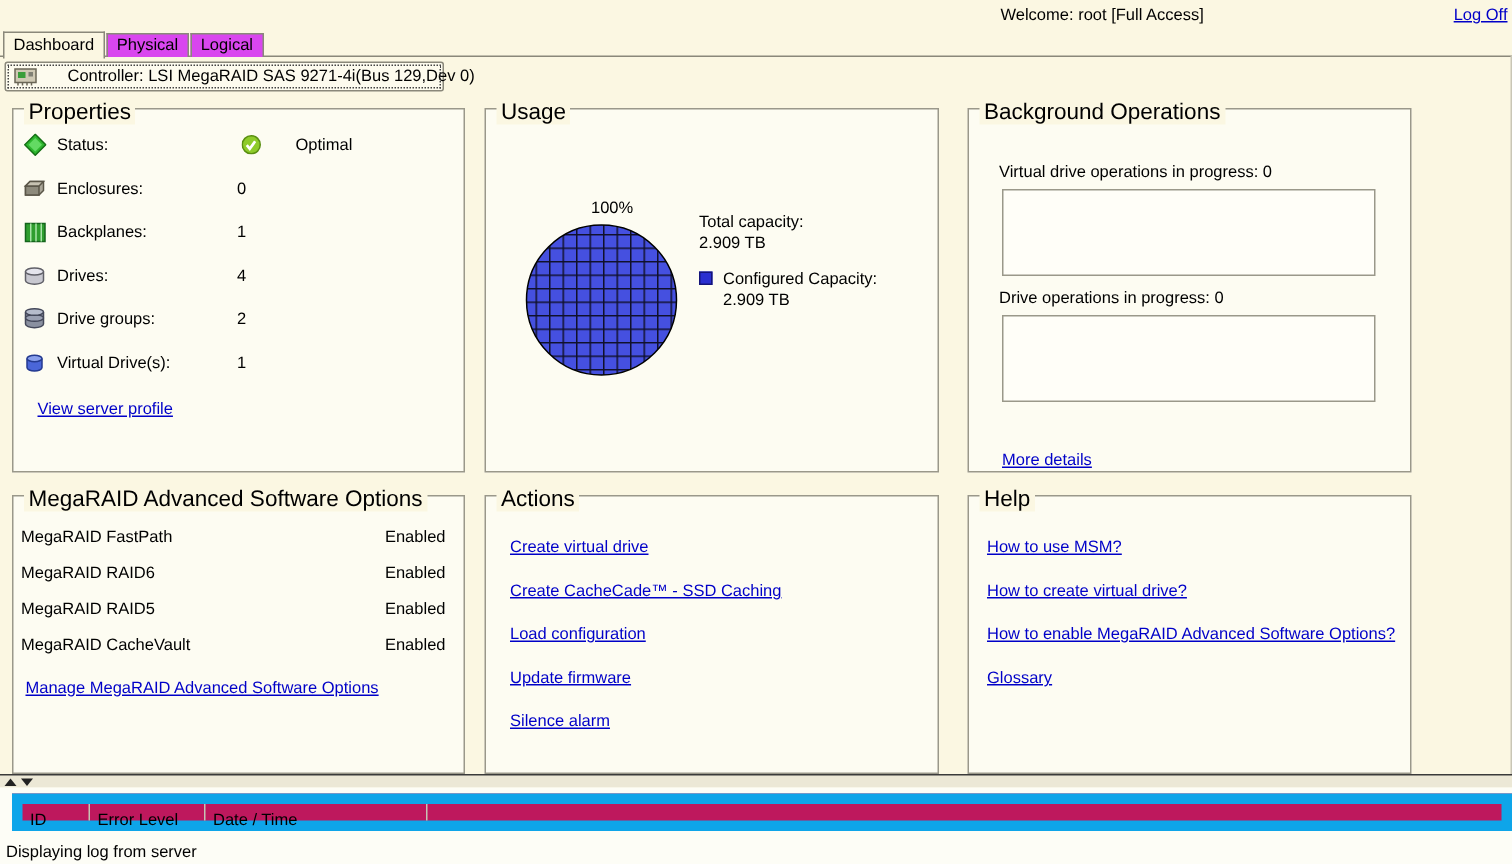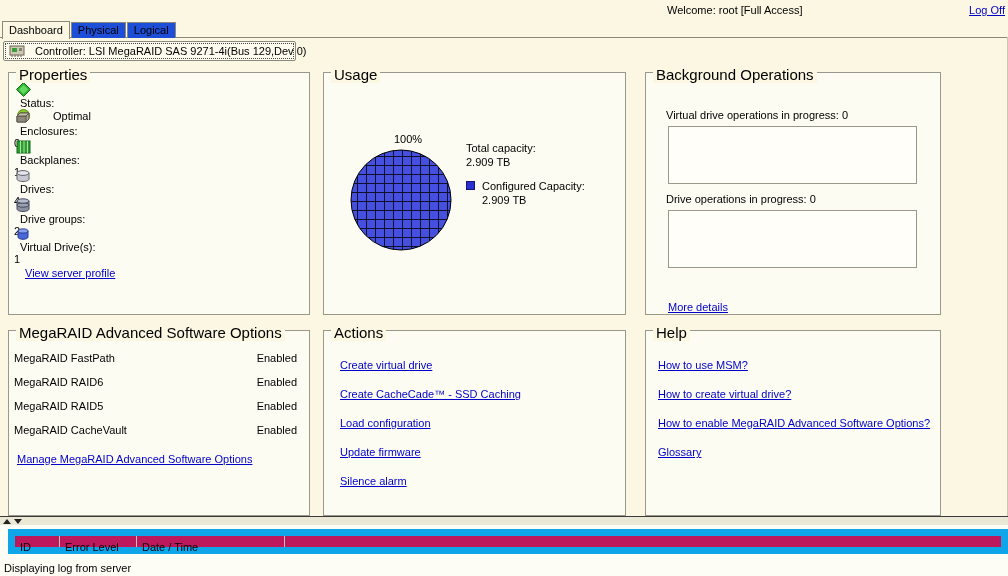--- a/index.html
+++ b/index.html
@@ -17,51 +17,51 @@
   
   #titlebar { position:absolute; top:0; left:0; width:1008px; height:20px; }
   #welcome { position:absolute; left:667px; top:4px; }
   #logoff { position:absolute; right:3px; top:4px; }
 
   
   #tabs { position:absolute; left:2px; top:20px; height:18px; display:flex; align-items:flex-end; z-index:3; }
   .tab {
     height:16px; line-height:15px; padding:0 6px; margin-right:1px;
     border:1px solid #8a887a; border-bottom:none;
-    background:#1d4ed8; cursor:pointer; white-space:nowrap;
+    background:#d946ef; cursor:pointer; white-space:nowrap;
   }
   .tab.active { height:18px; line-height:17px; background:#fbf7e2; position:relative; top:1px; }
   #pane-top-line { position:absolute; left:0; top:37px; width:1008px; height:1px; background:#8a887a; }
   #pane-right-line { position:absolute; right:0; top:37px; width:1px; height:480px; background:#c9c6b6; }
 
   
   #controller-bar {
     position:absolute; left:3px; top:41px; width:293px; height:20px;
-    display:flex; align-items:center; gap:8px; padding:0 5px;
+    display:flex; align-items:center; gap:18px; padding:0 5px;
     border:1px solid #8a887a; border-radius:2px;
     outline:1px dotted #444; outline-offset:-3px;
     background:#fdfbee; cursor:pointer; white-space:nowrap;
   }
 
   
   .panel { position:absolute; border:1px solid #9a988a; background:#fdfcf2; }
   .panel-title {
     position:absolute; top:-7px; left:7px; background:#fbf7e2; padding:0 3px;
     font-size:15px; white-space:nowrap;
   }
   #p-properties   { left:8px;   top:72px;  width:302px; height:243px; }
   #p-usage        { left:323px; top:72px;  width:303px; height:243px; }
   #p-bgops        { left:645px; top:72px;  width:296px; height:243px; }
   #p-advsw        { left:8px;   top:330px; width:302px; height:186px; }
   #p-actions      { left:323px; top:330px; width:303px; height:186px; }
   #p-help         { left:645px; top:330px; width:296px; height:186px; }
 
   
   #prop-rows { padding-top:9px; }
-  .prop-row { display:flex; align-items:flex-start; height:29px; padding-left:5px;flex-direction:column; }
+  .prop-row { display:flex; align-items:center; height:29px; padding-left:5px; }
   .picon { width:18px; display:inline-flex; justify-content:center; align-items:center; }
   .plabel { width:120px; margin-left:6px; }
   .pvalue { display:flex; align-items:center; gap:21px; }
   #view-profile-link { position:absolute; left:16px; top:194px; }
 
   
   #pie-wrap { position:absolute; left:24px; top:74px; }
   #pie-label { position:absolute; left:70px; top:60px; }
   #legend { position:absolute; left:142px; top:68px; width:155px; line-height:14px; }
   .legend-item { position:relative; margin-bottom:10px; }

